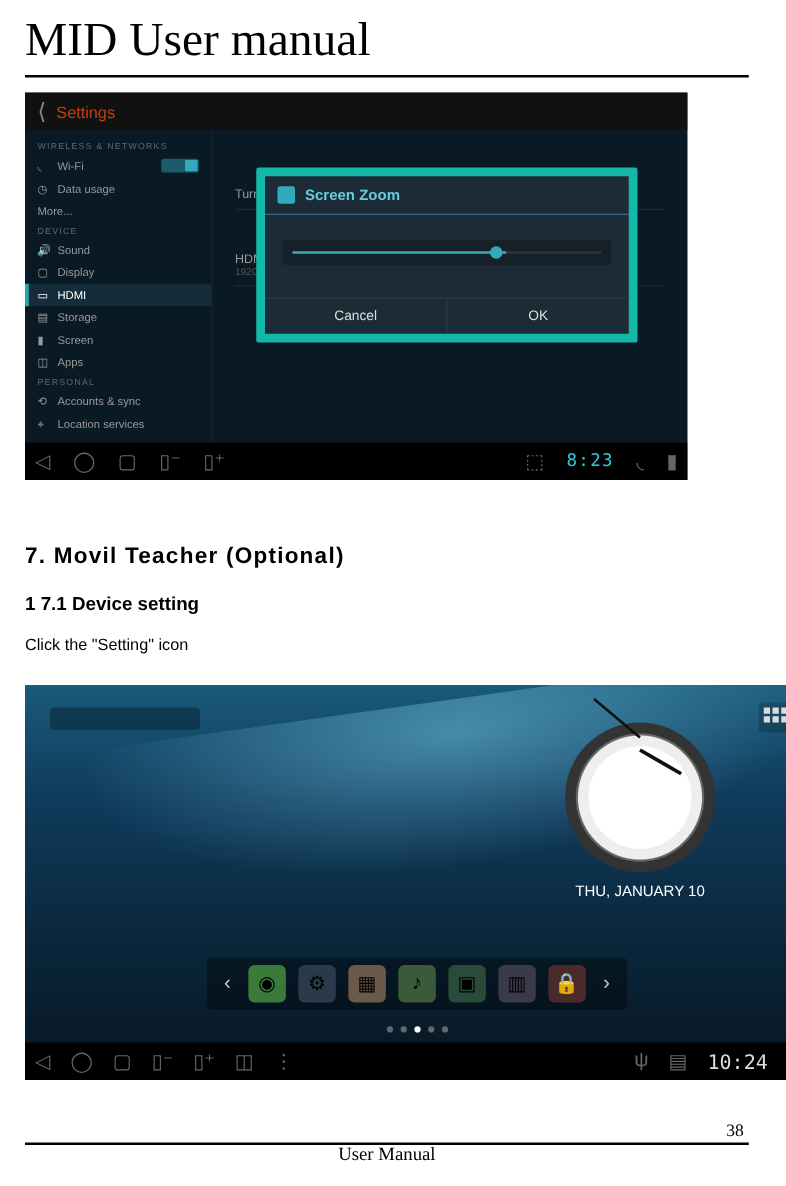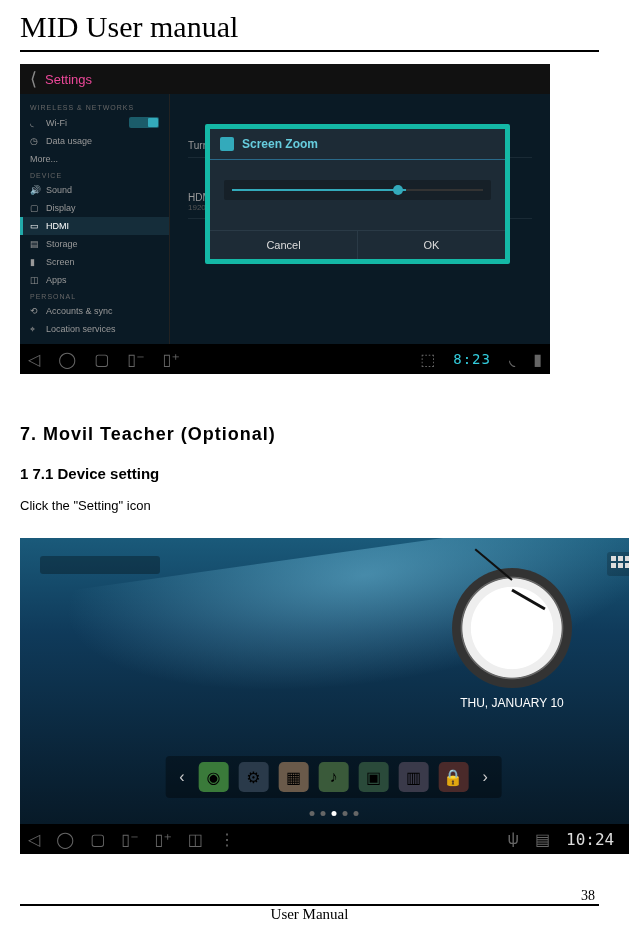--- a/index.html
+++ b/index.html
@@ -4,40 +4,40 @@
   <style>
     * { margin: 0; padding: 0; box-sizing: border-box; }
     body {
       font-family: "Times New Roman", serif;
       background: #fff;
       width: 629px;
       padding: 10px 30px 20px 20px;
       color: #000;
     }
     .doc-title {
-      font-size: 30px;
+      font-size: 38px;
       font-weight: normal;
       margin-bottom: 6px;
     }
     .hr-top { border: none; border-top: 2px solid #000; margin-bottom: 12px; }
 
     
     .shot1 {
       width: 530px; height: 310px;
       background: #0a1a25;
       position: relative;
       overflow: hidden;
       font-family: Arial, sans-serif;
     }
     .shot1 .topbar {
       height: 30px; background: #111; display: flex; align-items: center;
       padding: 0 10px; gap: 8px;
     }
     .shot1 .topbar .back { color: #888; font-size: 18px; }
-    .shot1 .topbar .title { color: #ec4899; font-size: 13px; }
+    .shot1 .topbar .title { color: #c2410c; font-size: 13px; }
     .shot1 .body { display: flex; height: 250px; }
     .shot1 .sidebar {
       width: 150px; height: 100%; padding-top: 6px;
       border-right: 1px solid #222;
     }
     .shot1 .sidebar .section { color: #666; font-size: 7px; padding: 4px 10px 2px; letter-spacing: 1px; }
     .shot1 .sidebar .item {
       display: flex; align-items: center; gap: 6px;
       padding: 4px 10px; color: #999; font-size: 9px;
       position: relative;
@@ -50,21 +50,21 @@
     .shot1 .sidebar .wifi-toggle {
       margin-left: auto; width: 30px; height: 11px; background: #1b5c6a;
       border-radius: 2px; position: relative;
     }
     .shot1 .sidebar .wifi-toggle::after { content:""; position:absolute; right:1px; top:1px; width:10px; height:9px; background:#3ab; border-radius:1px;}
     .shot1 .content { flex: 1; padding: 12px 18px; position: relative; }
     .shot1 .content .row { color: #999; font-size: 10px; padding: 6px 0; border-bottom: 1px solid #1a2a35; margin-top: 28px; }
     .shot1 .content .row .sub { color: #555; font-size: 8px; }
     .shot1 .dialog {
       position: absolute; left: 185px; top: 60px; width: 305px; height: 140px;
-      background: #1d2b36; border: 5px solid #14b8a6; border-radius: 2px;
+      background: #1d2b36; border: 7px solid #14b8a6; border-radius: 2px;
       display: flex; flex-direction: column;
     }
     .shot1 .dialog .dlg-title {
       display: flex; align-items: center; gap: 8px; padding: 8px 10px;
       border-bottom: 1px solid #2a6a8a; color: #6cd; font-size: 12px; font-weight: bold;
     }
     .shot1 .dialog .dlg-body { flex:1; padding: 20px 14px; }
     .shot1 .dialog .slider {
       height: 20px; background: #162028; border-radius: 2px; position: relative;
       display:flex; align-items:center;

